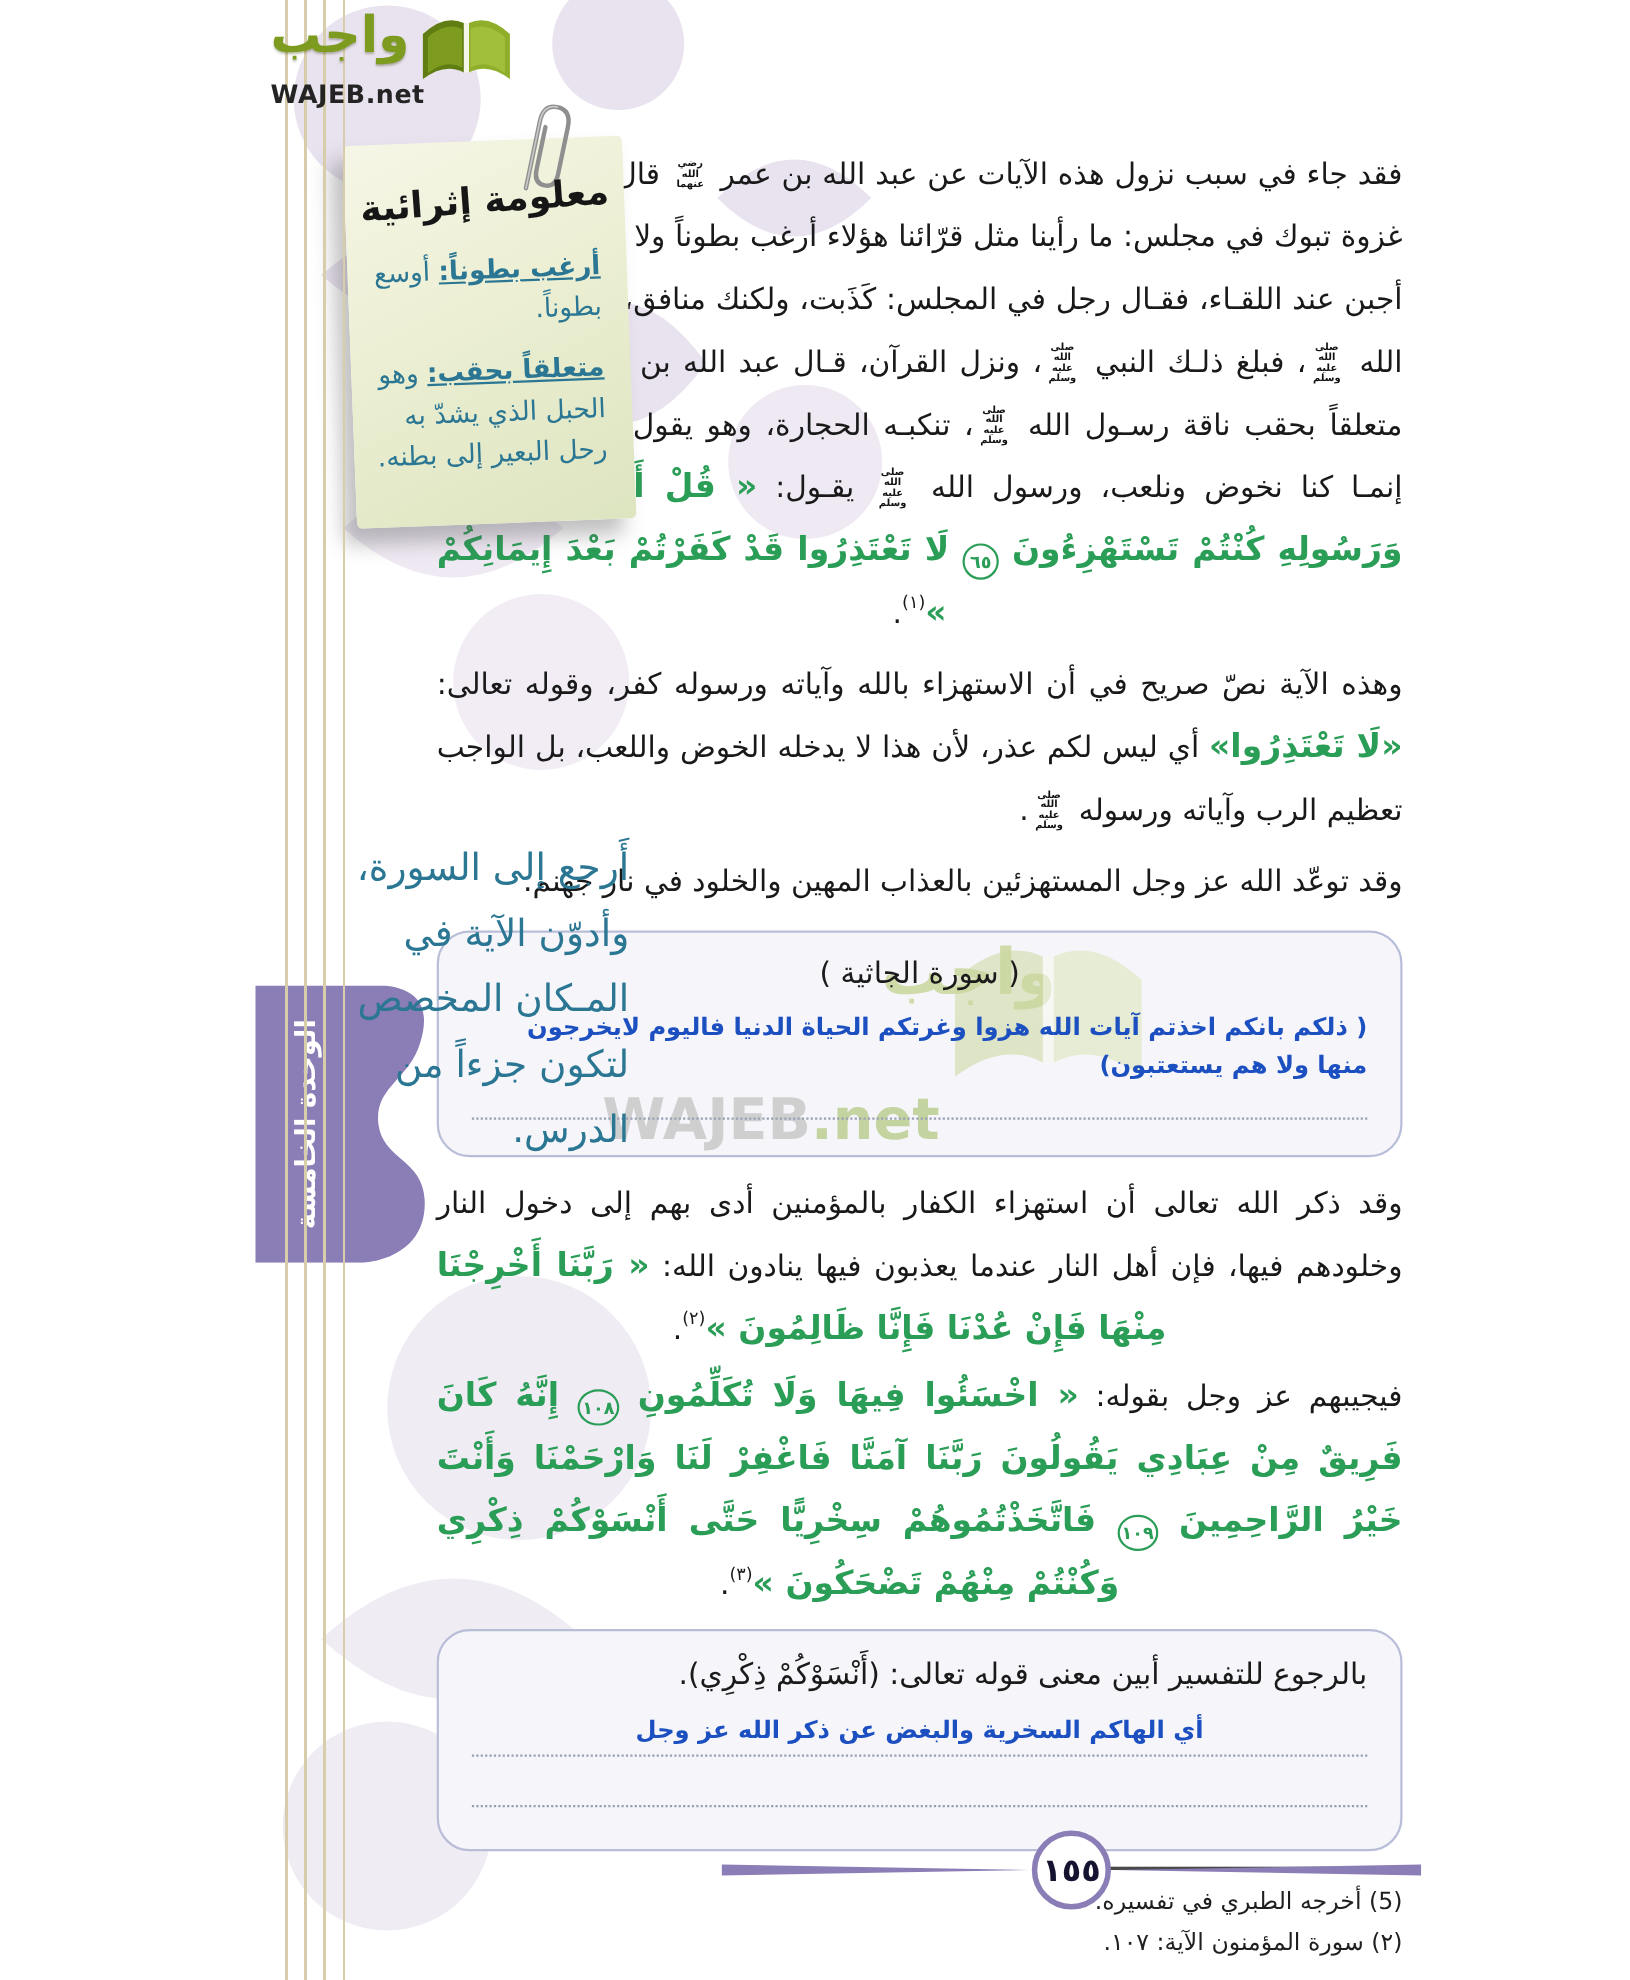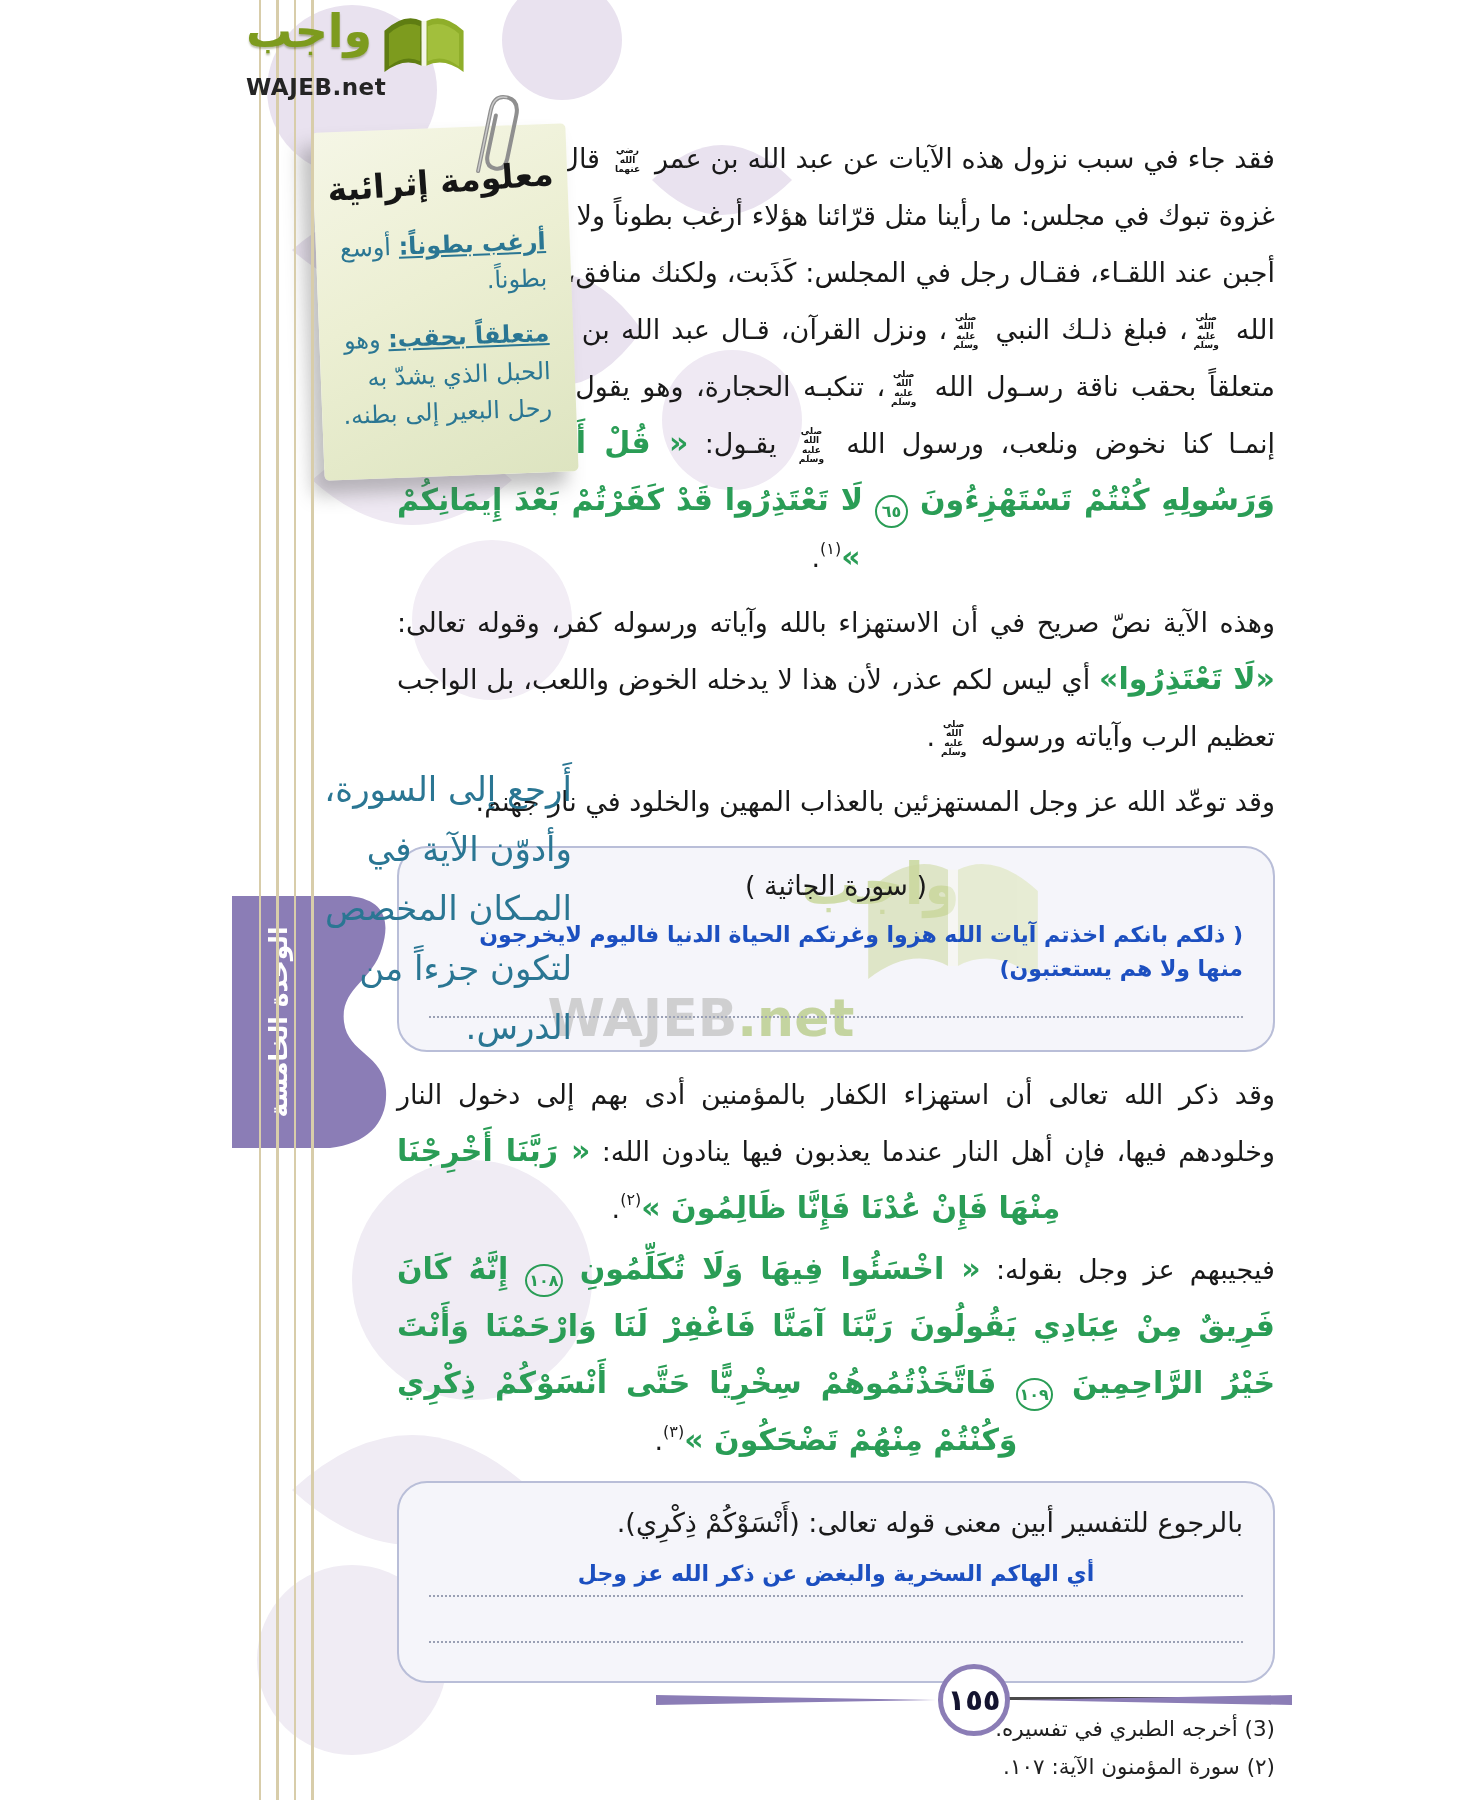--- a/index.html
+++ b/index.html
@@ -205,21 +205,21 @@
     <div class="activity-box" style="min-height:168px;margin-top:12px;">
       <div class="activity-prompt">بالرجوع للتفسير أبين معنى قوله تعالى: (أَنْسَوْكُمْ ذِكْرِي).</div>
       <div class="answer-line">
         <div class="student-answer centered" style="margin-top:0;">أي الهاكم السخرية والبغض عن ذكر الله عز وجل</div>
       </div>
       <div class="dotline" style="margin-top:44px;margin-bottom:16px;"></div>
     </div>
 
     <div class="footnotes">
       <div class="footnote-rule"></div>
-      <div class="footnote">(3) أخرجه الطبري في تفسيره.</div>
+      <div class="footnote">(5) أخرجه الطبري في تفسيره.</div>
       <div class="footnote">(٢) سورة المؤمنون الآية: ١٠٧.</div>
 
     </div>
   </div>
 
   <div class="page-ornament">
     <svg width="280" height="14" viewBox="0 0 280 14">
         <polygon points="0,7 280,2 280,12" fill="#8b7db6"></polygon>
       </svg>
     <div class="page-circle">١٥٥</div>

